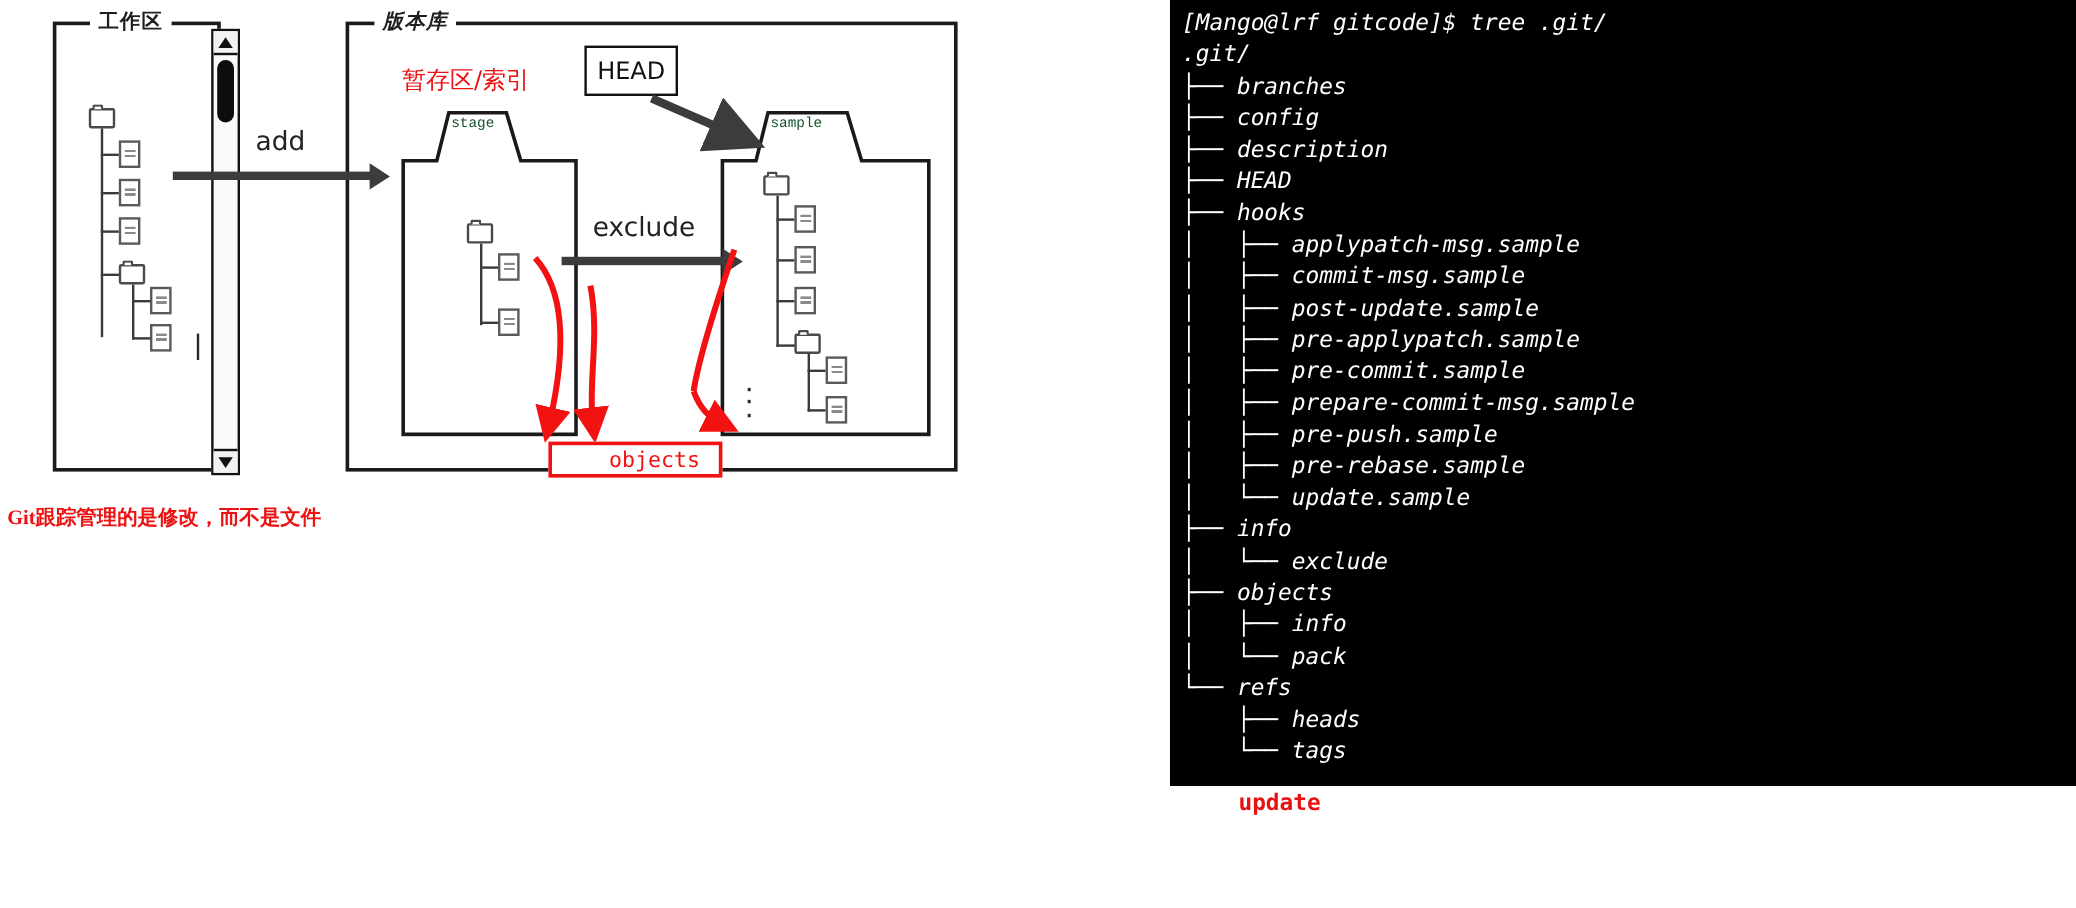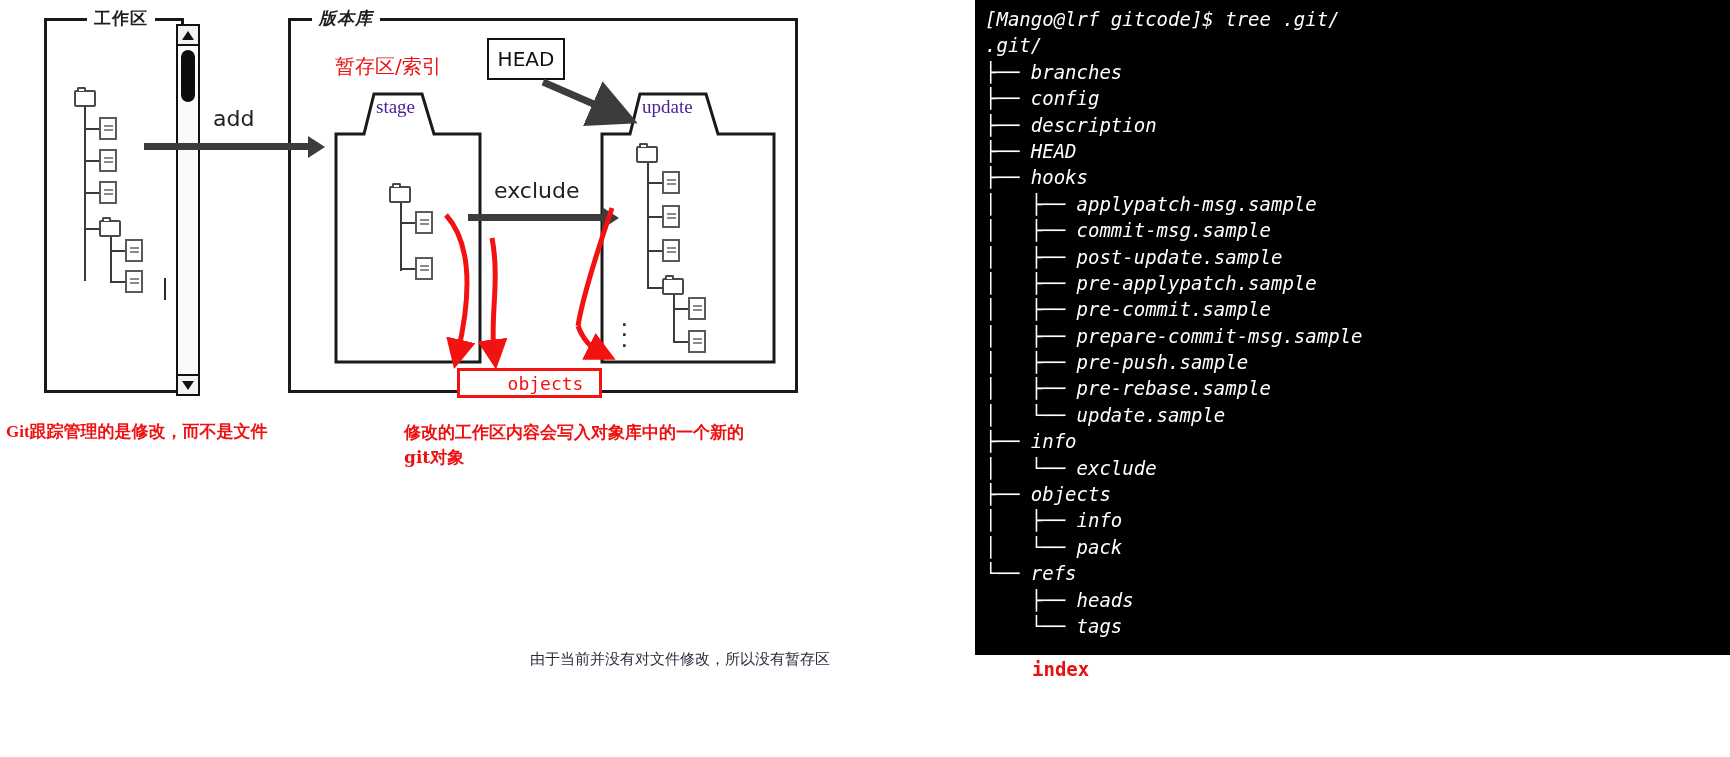--- a/index.html
+++ b/index.html
@@ -37,21 +37,21 @@
     background: #ffffff;
     padding: 0 7px;
     font-family: "DejaVu Sans", sans-serif;
     font-size: 17px;
     font-weight: 700;
     color: #1f1f1f;
     letter-spacing: 1px;
     white-space: nowrap;
     line-height: 1;
   }
-  .group-label.workspace { left: 87px; top: 10px; }
+  .group-label.workspace { left: 75px; top: 10px; }
   .group-label.repo      { left: 312px; top: 10px; font-style: italic; }
 
   
   #scrollbar {
     position: absolute;
     left: 176px; top: 24px;
     width: 24px; height: 372px;
     border: 2px solid #111;
     background: #fafafa;
     box-sizing: border-box;
@@ -106,23 +106,23 @@
   }
 
   
   .folder-shape {
     position: absolute;
     background: #ffffff;
   }
   .folder-shape .tab-label {
     position: absolute;
     top: 4px;
-    font-family: Liberation Serif, serif;
-    font-size: 19px;
-    color: #4c1d95;
+    font-family: Liberation Mono, monospace;
+    font-size: 12px;
+    color: #14532d;
     z-index: 3;
   }
   #stage-folder  { left: 334px; top: 92px; width: 148px; height: 272px; }
   #stage-folder .tab-label { left: 42px; }
   #master-folder { left: 600px; top: 92px; width: 176px; height: 272px; }
   #master-folder .tab-label { left: 42px; }
 
   
   .arrow-line {
     position: absolute;
@@ -355,21 +355,21 @@
     <div class="ti-branch" style="left:400px; top:222px; width:16px;"></div>
     <div class="ti-file" style="left:415px; top:211px;"></div>
     <div class="ti-branch" style="left:400px; top:268px; width:16px;"></div>
     <div class="ti-file" style="left:415px; top:257px;"></div>
   </div>
 
   <div id="master-folder" class="folder-shape">
     <svg width="176" height="272" style="position:absolute;left:0;top:0;">
       <path d="M2,42 L2,270 L174,270 L174,42 L118,42 L106,2 L40,2 L30,42 Z" fill="#ffffff" stroke="#1a1a1a" stroke-width="3"></path>
     </svg>
-    <span class="tab-label">update</span>
+    <span class="tab-label">sample</span>
   </div>
 
   <div class="tree-icons">
     <div class="ti-folder" style="left:636px; top:146px;"></div>
     <div class="ti-stem" style="left:647px; top:163px; height:126px;"></div>
     <div class="ti-branch" style="left:647px; top:182px; width:16px;"></div>
     <div class="ti-file" style="left:662px; top:171px;"></div>
     <div class="ti-branch" style="left:647px; top:216px; width:16px;"></div>
     <div class="ti-file" style="left:662px; top:205px;"></div>
     <div class="ti-branch" style="left:647px; top:250px; width:16px;"></div>
@@ -402,22 +402,17 @@
     <path d="M492,238 C500,280 490,318 494,352" stroke="#f31212" stroke-width="5" fill="none" marker-end="url(#redhead)"></path>
     <path d="M612,208 C596,255 582,300 578,326" stroke="#f31212" stroke-width="5" fill="none"></path>
     <path d="M578,326 C584,342 592,348 600,352" stroke="#f31212" stroke-width="5" fill="none" marker-end="url(#redhead)"></path>
   </svg>
 
   <div id="objects-box">
     <span>objects</span>
   </div>
 
   <div class="annot-red" id="annot-left">Git跟踪管理的是修改，而不是文件</div>
-  <div class="annot-red" id="annot-right">
-    <span>修改的工作区内容会写入对象库中的一个新的</span><br>
-    <span>git对象</span>
-  </div>
-
-  <div id="annot-bottom">由于当前并没有对文件修改，所以没有暂存区</div>
+
 </div>
 
 <div id="terminal"><span class="t-line">[Mango@lrf gitcode]$ tree .git/</span><span class="t-line">.git/</span><span class="t-line">├── branches</span><span class="t-line">├── config</span><span class="t-line">├── description</span><span class="t-line">├── HEAD</span><span class="t-line">├── hooks</span><span class="t-line">│   ├── applypatch-msg.sample</span><span class="t-line">│   ├── commit-msg.sample</span><span class="t-line">│   ├── post-update.sample</span><span class="t-line">│   ├── pre-applypatch.sample</span><span class="t-line">│   ├── pre-commit.sample</span><span class="t-line">│   ├── prepare-commit-msg.sample</span><span class="t-line">│   ├── pre-push.sample</span><span class="t-line">│   ├── pre-rebase.sample</span><span class="t-line">│   └── update.sample</span><span class="t-line">├── info</span><span class="t-line">│   └── exclude</span><span class="t-line">├── objects</span><span class="t-line">│   ├── info</span><span class="t-line">│   └── pack</span><span class="t-line">└── refs</span><span class="t-line">    ├── heads</span><span class="t-line">    └── tags</span></div>
-<div id="index-label">index</div>
+<div id="index-label">update</div>
 
 </body></html>

